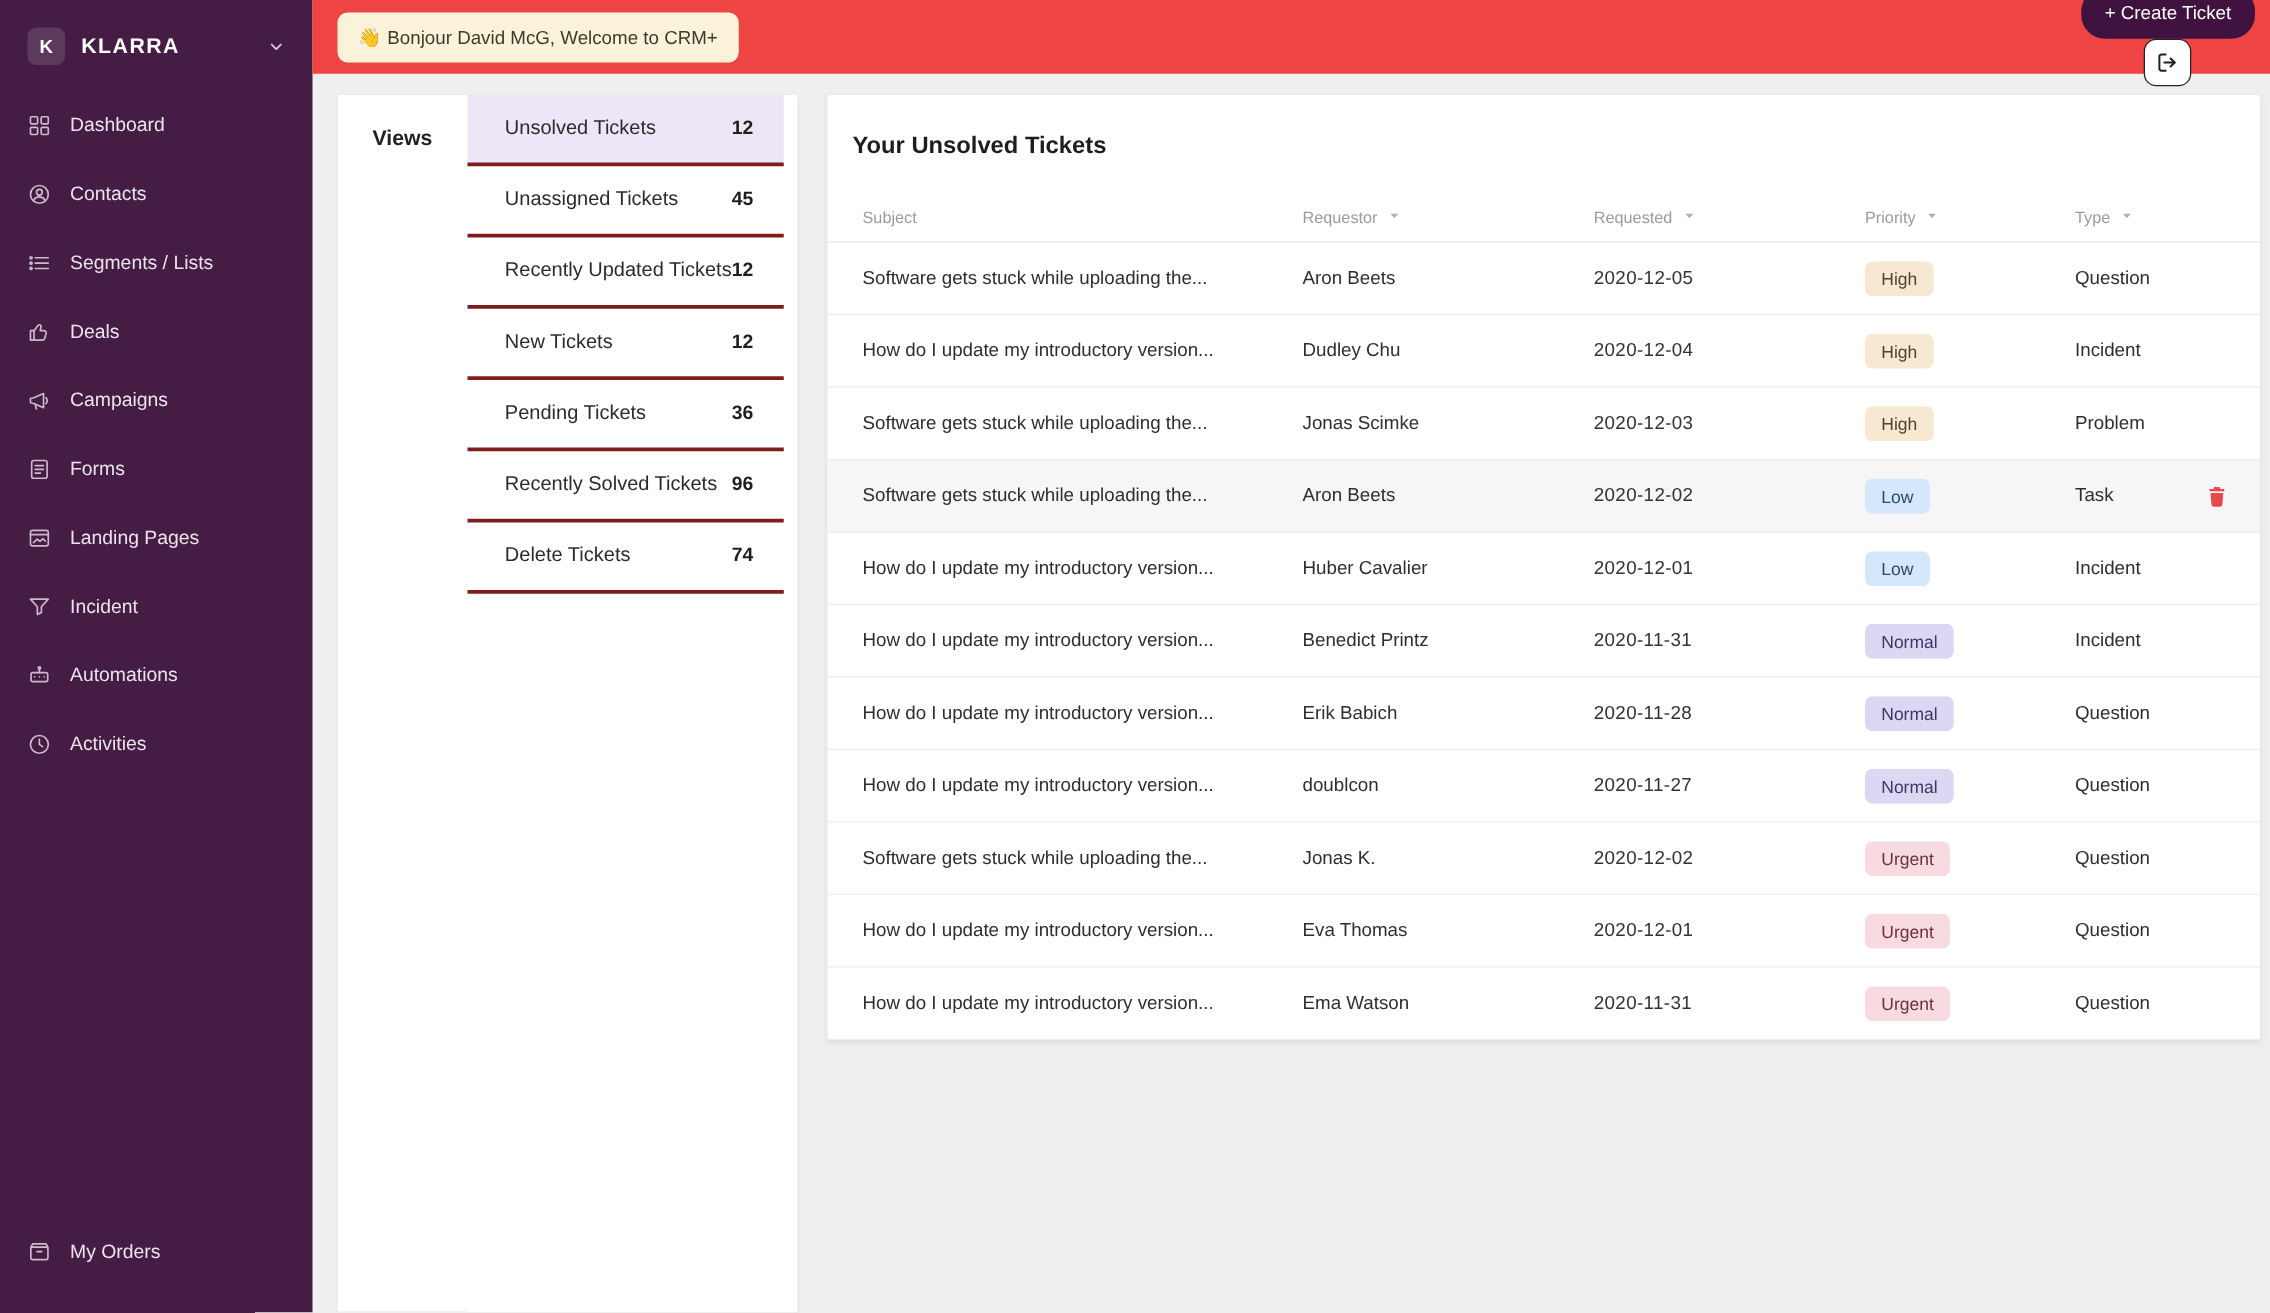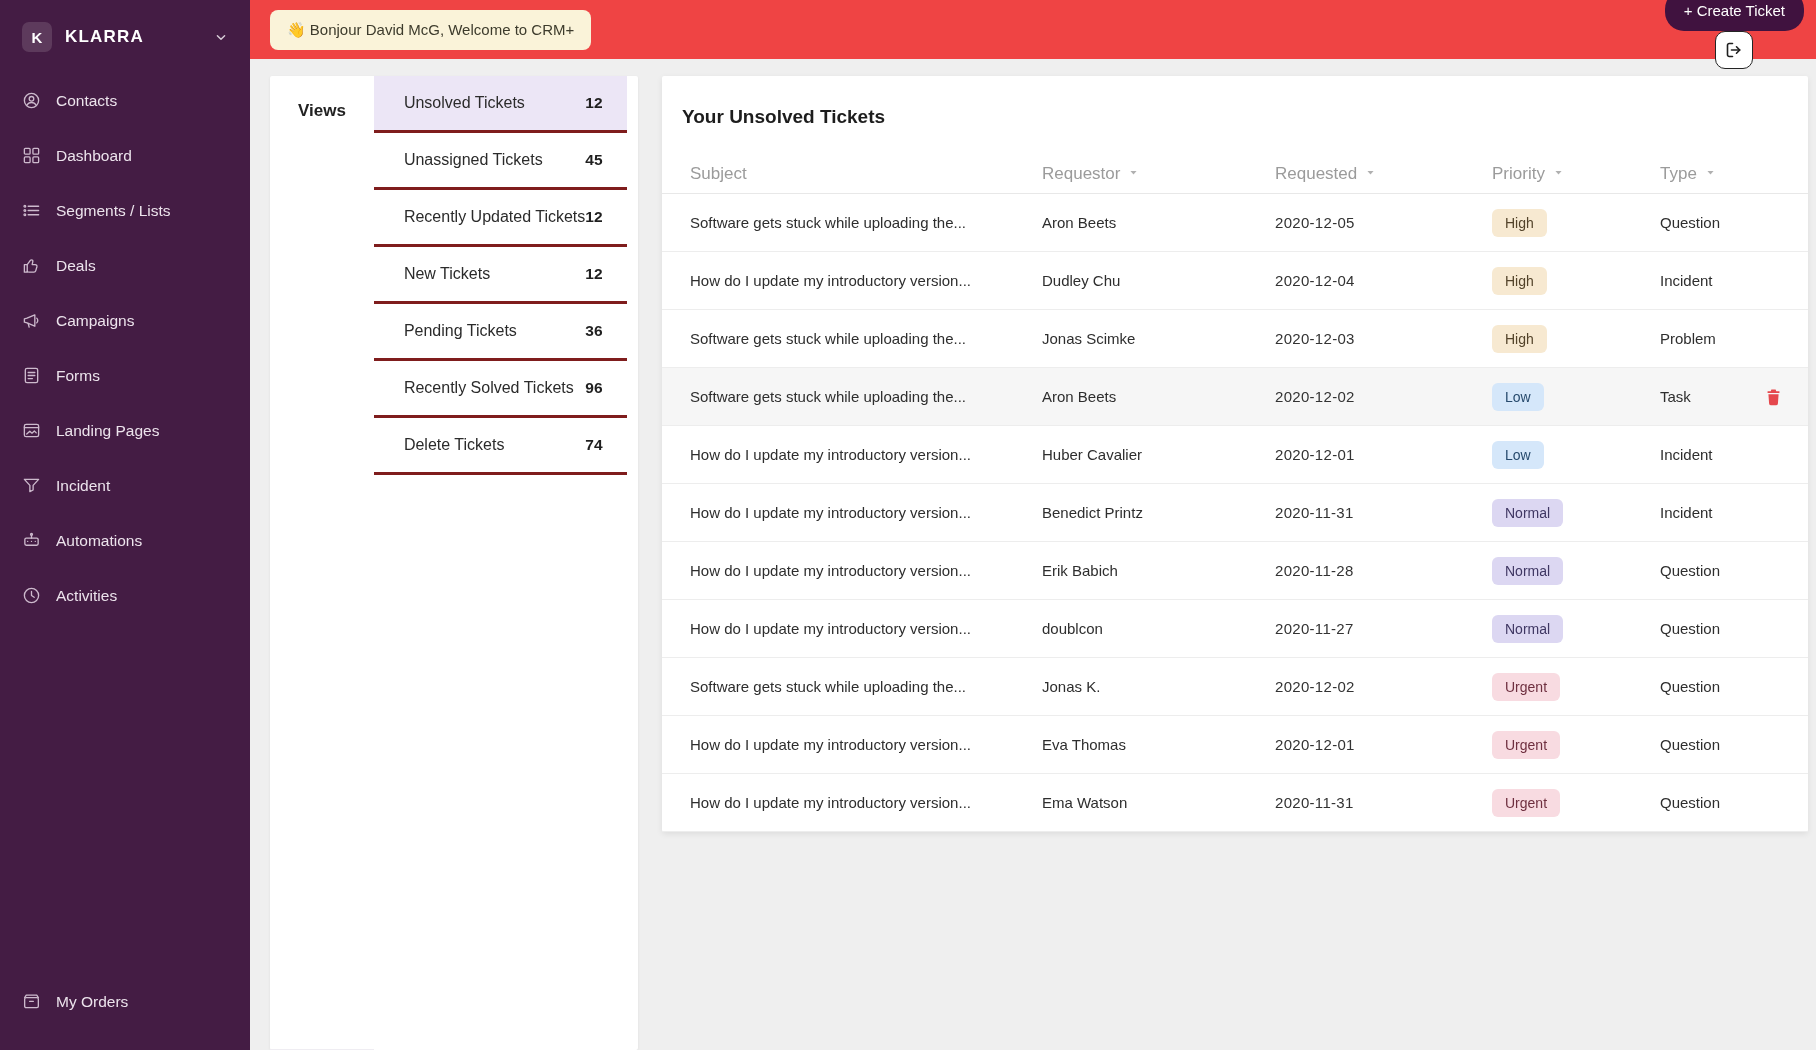--- a/index.html
+++ b/index.html
@@ -101,21 +101,21 @@
   .table-title { font-size: 19px; font-weight: 700; color: #1d1d1d; }
   .table-subtitle { margin-top: 9px; font-size: 15px; color: #8f8f8f; }
   .t-grid {
     display: grid;
     grid-template-columns: 352px 233px 217px 168px 1fr;
     align-items: center; padding: 0 28px;
   }
   .t-header { height: 40px; border-bottom: 1px solid #e8e8e8; }
   .th-cell {
     display: flex; align-items: flex-start; gap: 7px;
-    font-size: 17px; color: #9b9b9b; cursor: default;
+    font-size: 13px; color: #9b9b9b; cursor: default;
   }
   .th-cell.sortable { cursor: pointer; }
   .t-row { height: 58px; border-bottom: 1px solid #ededed; position: relative; cursor: pointer; }
   .t-row.highlighted { background: #f6f6f6; }
   .cell { font-size: 15px; color: #2e2e2e; white-space: nowrap; overflow: hidden; text-overflow: ellipsis; padding-right: 14px; }
   .cell.date { color: #333; letter-spacing: 0.3px; }
   .badge {
     display: inline-block; padding: 6px 13px; border-radius: 6px;
     font-size: 14px; font-weight: 500;
   }
@@ -137,37 +137,37 @@
       <span class="chev">
         <svg width="18" height="18" viewBox="0 0 20 20" fill="none" stroke="currentColor" stroke-width="1.6" stroke-linecap="round" stroke-linejoin="round">
             <path d="M6 8.5l4 4 4-4"></path>
           </svg>
       </span>
     </div>
     <nav class="nav" id="sidebar-nav">
         <div class="nav-item">
           <span class="nav-icon">
             <svg width="19" height="19" viewBox="0 0 20 20" fill="none" stroke="currentColor" stroke-width="1.4" stroke-linecap="round" stroke-linejoin="round">
-              <circle cx="10" cy="10" r="7.5"></circle>
-              <circle cx="10" cy="8.2" r="2.4"></circle>
-              <path d="M5.3 14.8c1.1-2.1 3-2.7 4.7-2.7s3.6.6 4.7 2.7"></path>
-            </svg>
-          </span>
-          <span class="nav-label">Contacts</span>
-        </div>
-        <div class="nav-item">
-          <span class="nav-icon">
-            <svg width="19" height="19" viewBox="0 0 20 20" fill="none" stroke="currentColor" stroke-width="1.4" stroke-linecap="round" stroke-linejoin="round">
               <rect x="2.5" y="2.5" width="6" height="6" rx="1"></rect>
               <rect x="11.5" y="2.5" width="6" height="6" rx="1"></rect>
               <rect x="2.5" y="11.5" width="6" height="6" rx="1"></rect>
               <rect x="11.5" y="11.5" width="6" height="6" rx="1"></rect>
             </svg>
           </span>
           <span class="nav-label">Dashboard</span>
+        </div>
+        <div class="nav-item">
+          <span class="nav-icon">
+            <svg width="19" height="19" viewBox="0 0 20 20" fill="none" stroke="currentColor" stroke-width="1.4" stroke-linecap="round" stroke-linejoin="round">
+              <circle cx="10" cy="10" r="7.5"></circle>
+              <circle cx="10" cy="8.2" r="2.4"></circle>
+              <path d="M5.3 14.8c1.1-2.1 3-2.7 4.7-2.7s3.6.6 4.7 2.7"></path>
+            </svg>
+          </span>
+          <span class="nav-label">Contacts</span>
         </div>
         <div class="nav-item">
           <span class="nav-icon">
             <svg width="19" height="19" viewBox="0 0 20 20" fill="none" stroke="currentColor" stroke-width="1.4" stroke-linecap="round" stroke-linejoin="round">
               <path d="M6.5 5.5h11M6.5 10h11M6.5 14.5h11"></path>
               <circle cx="3" cy="5.5" r="0.9"></circle>
               <circle cx="3" cy="10" r="0.9"></circle>
               <circle cx="3" cy="14.5" r="0.9"></circle>
             </svg>
           </span>

